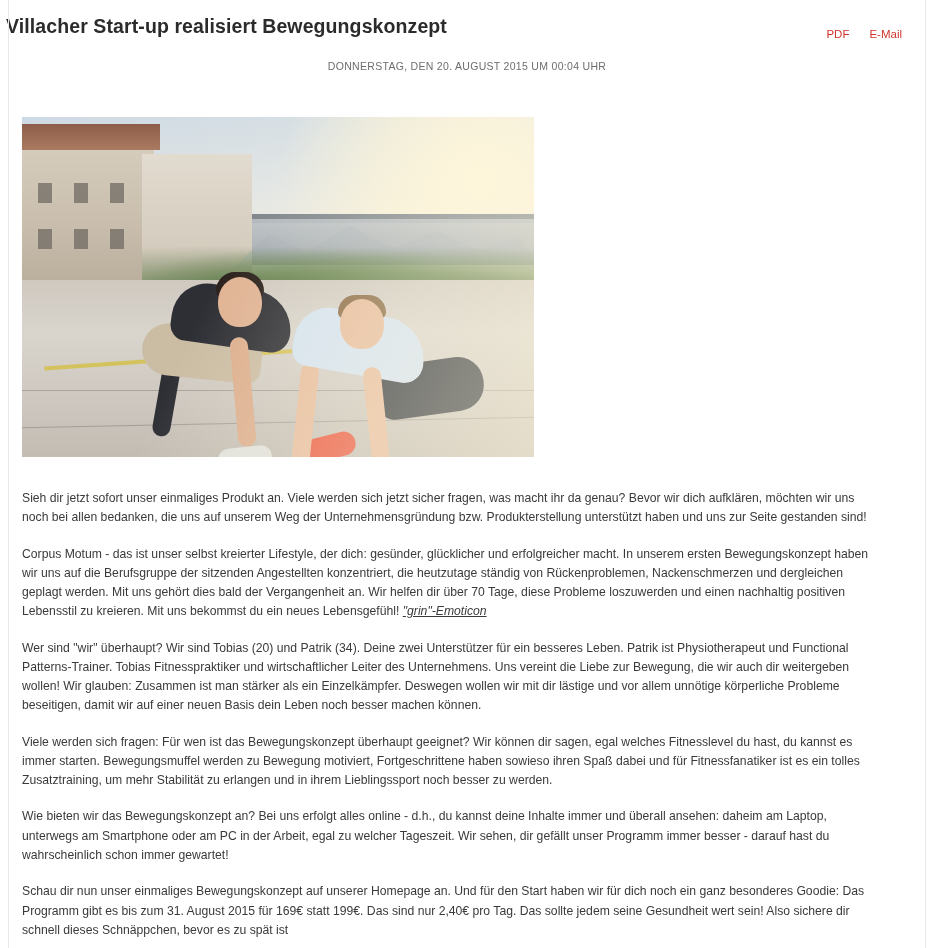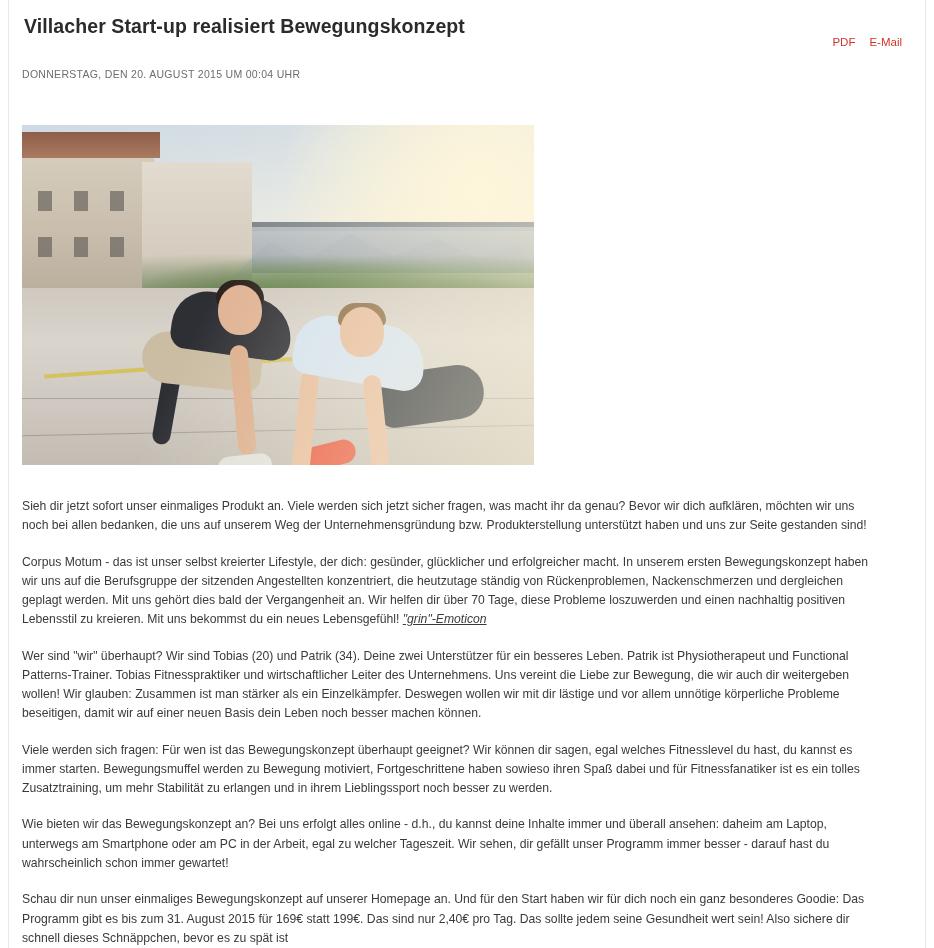--- a/index.html
+++ b/index.html
@@ -28,52 +28,53 @@
     top: 0; bottom: 0;
     width: 1px;
     background: #e9e9e9;
   }
   .page::before { left: 8px; }
   .page::after { right: 8px; }
 
   .header-row {
     display: flex;
     align-items: flex-start;
-    padding: 8px 28px 0 24px;
+    padding: 8px 28px 0 6px;
   }
   .article-title {
     font-size: 19.5px;
     font-weight: bold;
     color: #2b2b2b;
     letter-spacing: 0.1px;
     line-height: 1.3;
     margin: 6px 0 0 0;
     flex: 1 1 auto;
   }
   .header-actions {
     display: flex;
-    gap: 14px;
+    gap: 20px;
     align-items: center;
-    margin-top: 28px;
+    margin-top: 20px;
     flex: 0 0 auto;
     padding-right: 4px;
   }
   .header-actions a {
     color: #d0342c;
     font-size: 11.5px;
     text-decoration: none;
     white-space: nowrap;
   }
 
   .article-date {
     padding: 20px 22px 0 22px;
     font-size: 10.5px;
     color: #6d6d6d;
     letter-spacing: 0.3px;
     text-transform: uppercase;
+    text-align: center;
   }
 
   .figure {
     margin: 45px 0 0 22px;
     width: 512px;
     height: 340px;
     position: relative;
     overflow: hidden;
     background: #cfd6cf;
   }

